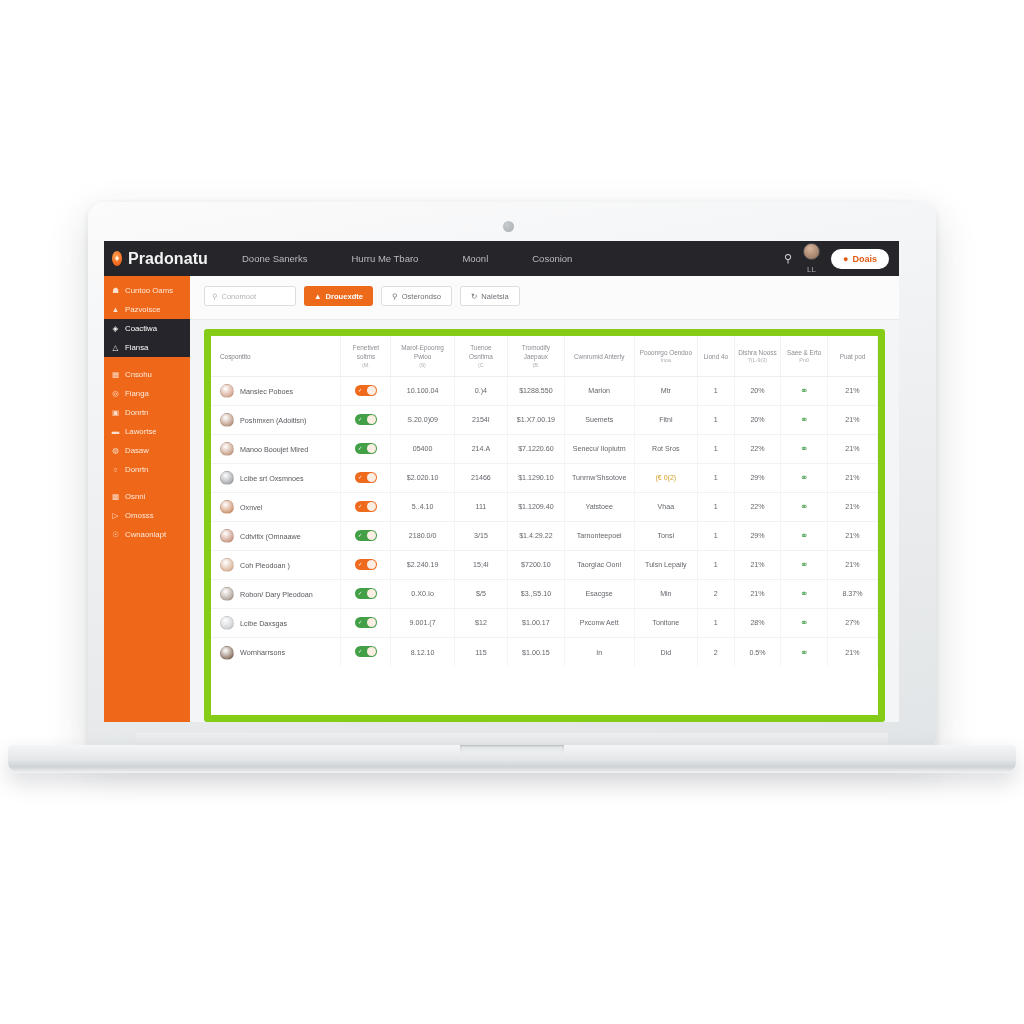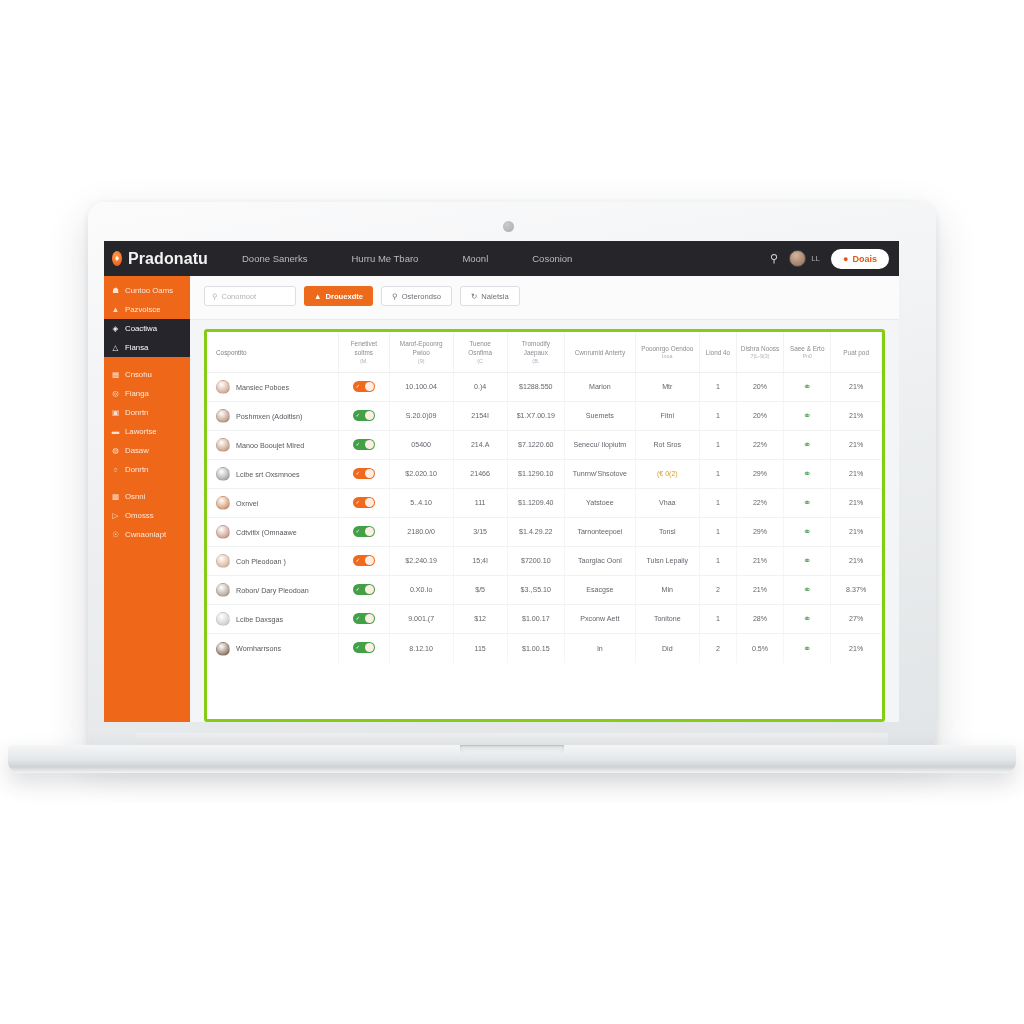--- a/index.html
+++ b/index.html
@@ -64,21 +64,21 @@
     width: 15px; height: 15px; border-radius: 50%;
     background: radial-gradient(circle at 38% 32%, #ff9b4a, #e8530f);
     display: flex; align-items: center; justify-content: center;
     font-size: 9px; color: #fff6e8; line-height: 1;
   }
   .brand-name { color: #f2f2f3; font-size: 16px; font-weight: bold; letter-spacing: .1px; white-space: nowrap; }
   #topnav { display: flex; align-items: center; gap: 26px; margin-left: 16px; }
   #topnav .nav-item { color: #b9bbc0; font-size: 9.5px; white-space: nowrap; cursor: pointer; padding-left: 18px; }
   #topbar-right { margin-left: auto; display: flex; align-items: center; gap: 11px; }
   .ico-btn { color: #cfd1d5; font-size: 11px; cursor: pointer; line-height: 1; }
-  .user-chip { display: flex; align-items: center; gap: 5px; }
+  .user-chip { display: flex; align-items: center; gap: 5px; flex-direction: column; }
   .user-av {
     width: 17px; height: 17px; border-radius: 50%;
     background: radial-gradient(circle at 40% 30%, #d7b49a, #8d6a55);
     border: 1px solid #4a4a50;
   }
   .user-name { color: #a9abb0; font-size: 8px; }
   .topbar-cta {
     background: #fff; color: #e05a15; font-size: 9px; font-weight: bold;
     border-radius: 13px; padding: 5px 12px; display: flex; align-items: center; gap: 4px;
     cursor: pointer; white-space: nowrap;
@@ -127,21 +127,21 @@
     height: 20px; border-radius: 3px; display: flex; align-items: center; gap: 4px;
     padding: 0 10px; font-size: 7.6px; cursor: pointer; white-space: nowrap;
   }
   .btn-primary { background: #ee6a1b; color: #fff; font-weight: bold; }
   .btn-ghost { background: #fff; border: 1px solid #dcdee1; color: #6c7075; }
 
   
   #table-block { flex: 1; padding: 9px 14px 0 14px; overflow: hidden; }
   #table-title { font-size: 11.5px; color: #303236; margin-bottom: 7px; }
   #table-card {
-    background: #fff; border: 3px solid #84cc16; border-radius: 3px;
+    background: #fff; border: 7px solid #84cc16; border-radius: 3px;
     overflow: hidden; height: 100%;
   }
   table { width: 100%; border-collapse: collapse; table-layout: fixed; }
   thead th {
     font-size: 6.4px; font-weight: normal; color: #8a8d92;
     padding: 7px 3px; text-align: center; vertical-align: middle;
     border-bottom: 1px solid #eceef0; border-right: 1px solid #f1f2f4;
     line-height: 1.45;
   }
   thead th.first { text-align: left; padding-left: 9px; color: #7d8085; }

